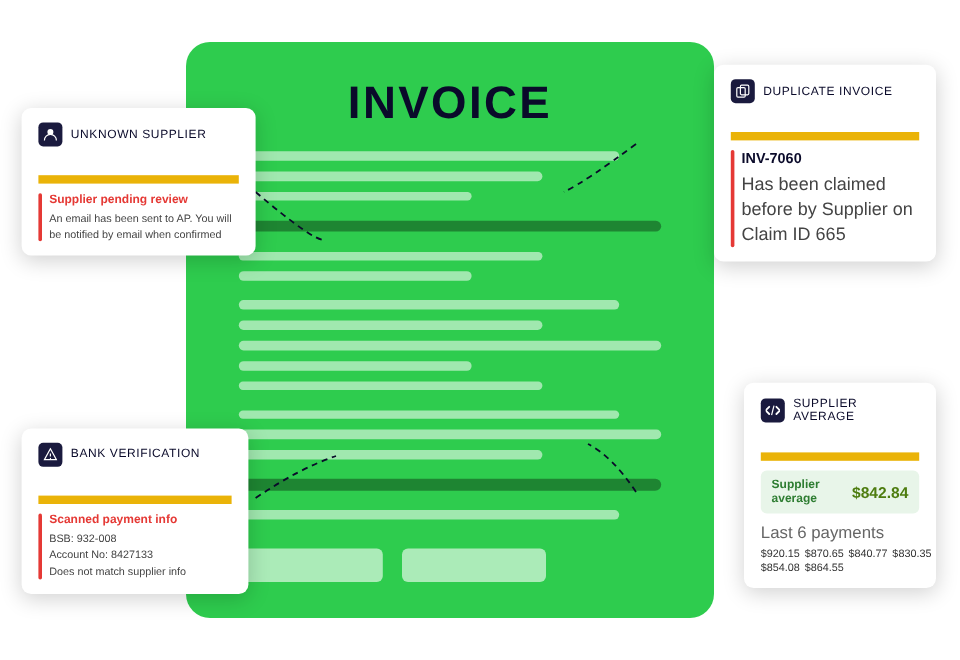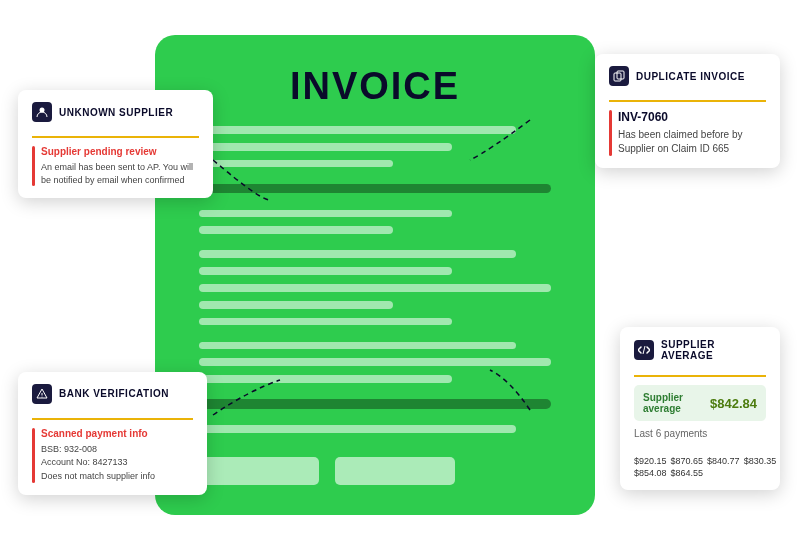--- a/index.html
+++ b/index.html
@@ -80,27 +80,27 @@
       z-index: 10;
       padding: 12px 14px;
       min-width: 160px;
     }
 
     .popup-card .card-header {
       display: flex;
       align-items: center;
       gap: 7px;
       font-size: 10px;
-      font-weight: 700;
+      font-weight: 400;
       color: #0a0a2a;
       letter-spacing: 0.5px;
       text-transform: uppercase;
       margin-bottom: 8px;
-      padding-bottom: 14px;
-      border-bottom: 2px solid #eab308;
+      padding-bottom: 24px;
+      border-bottom: 7px solid #eab308;
     }
 
     .card-icon {
       width: 20px;
       height: 20px;
       background: #1a1a3e;
       border-radius: 4px;
       display: flex;
       align-items: center;
       justify-content: center;
@@ -152,21 +152,21 @@
 
     .card-duplicate .inv-id {
       font-weight: 700;
       font-size: 12px;
       color: #0a0a2a;
       margin-bottom: 4px;
     }
 
     .card-duplicate .desc-text {
       color: #444;
-      font-size: 10px;
+      font-size: 15px;
       line-height: 1.4;
     }
 
     
     .card-bank {
       left: 18px;
       bottom: 55px;
       width: 189px;
     }
 
@@ -206,23 +206,23 @@
       font-weight: 600;
     }
 
     .card-supplier-avg .avg-value {
       font-size: 13px;
       font-weight: 700;
       color: #4d7c0f;
     }
 
     .card-supplier-avg .last-payments-label {
-      font-size: 10px;
+      font-size: 14px;
       color: #666;
-      margin-bottom: 17px;
+      margin-bottom: 5px;
     }
 
     .payments-grid {
       display: grid;
       grid-template-columns: 1fr 1fr 1fr 1fr;
       gap: 2px 4px;
     }
 
     .payments-grid span {
       font-size: 9px;

